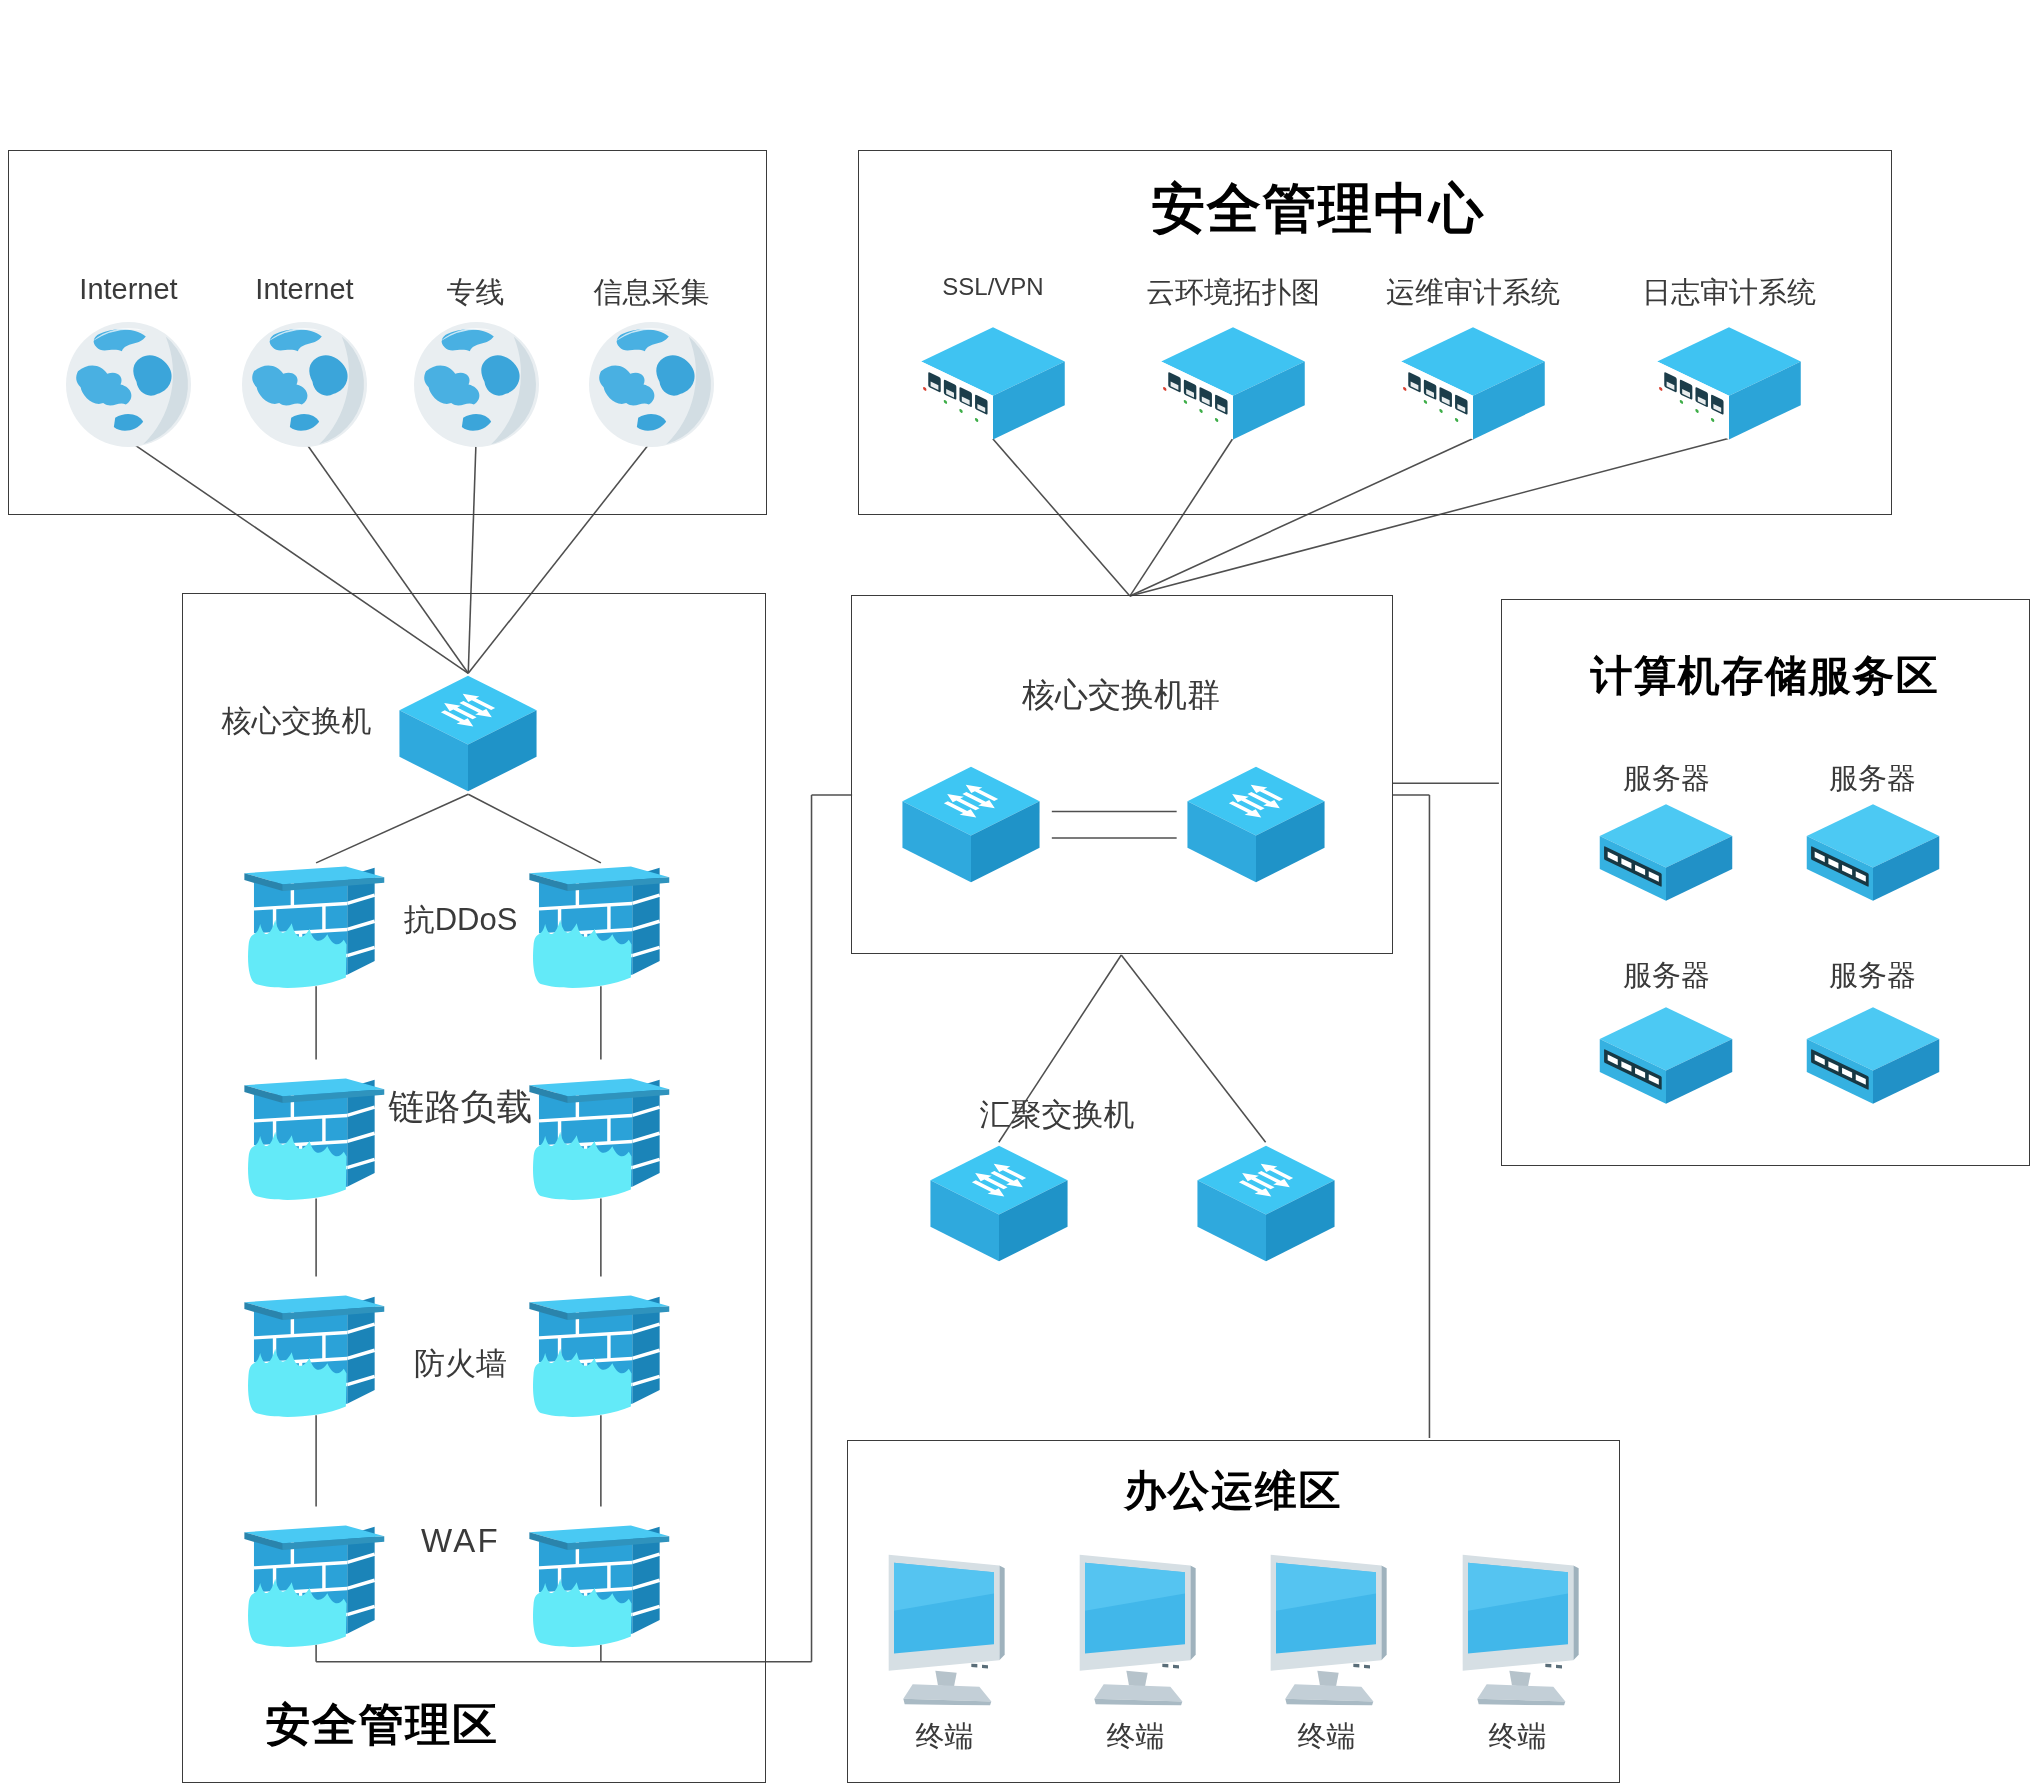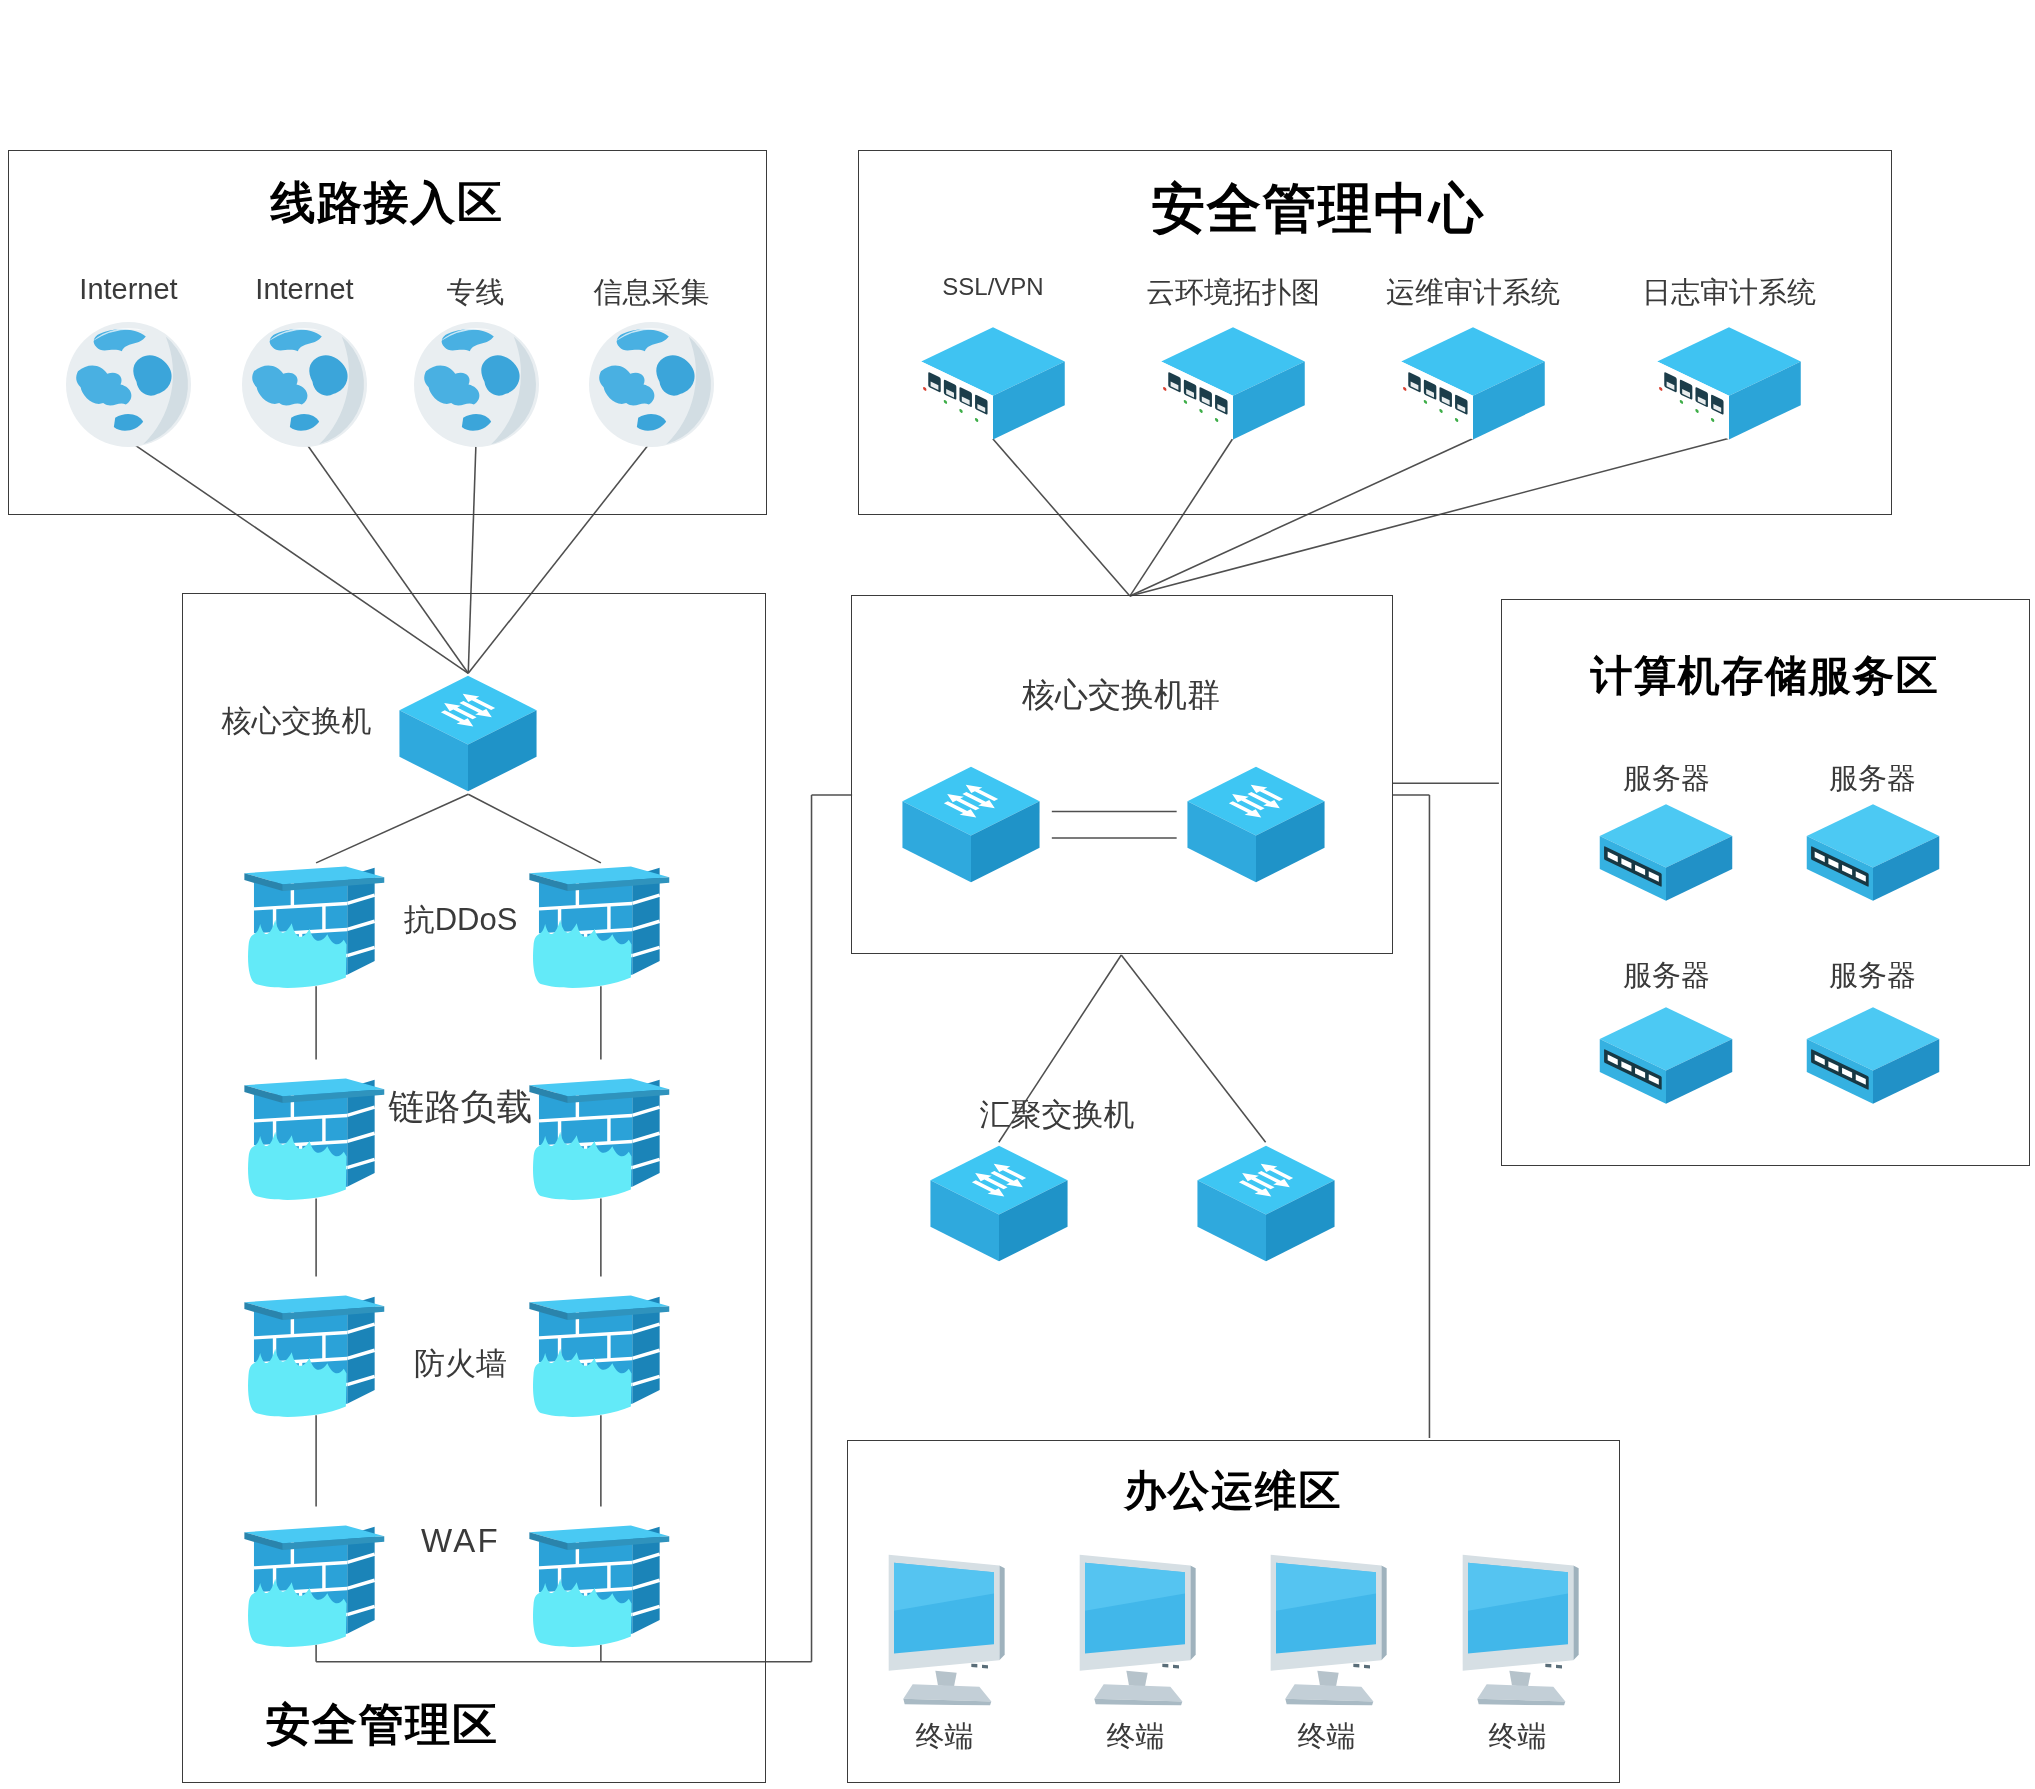--- a/index.html
+++ b/index.html
@@ -151,21 +151,20 @@
       <line x1="1348" y1="1040" x2="1508" y2="1040"></line>
       <line x1="1348" y1="1074" x2="1508" y2="1074"></line>
 
       <line x1="1437" y1="1224" x2="1280" y2="1464"></line>
       <line x1="1437" y1="1224" x2="1622" y2="1464"></line>
     </g>
   </svg>
 
 
   <div class="box" style="left:7.8px;top:150px;width:759px;height:365px;"></div>
-  <div class="ztitle" style="left:153px;top:173px;width:468px;font-size:45px;">线路接入区</div>
 
   <div class="lbl" style="left:35px;top:273px;width:187px;font-size:29px;">Internet</div>
   <div class="lbl" style="left:211px;top:273px;width:187px;font-size:29px;">Internet</div>
   <div class="lbl" style="left:382px;top:273px;width:187px;font-size:29px;">专线</div>
   <div class="lbl" style="left:558px;top:273px;width:187px;font-size:29px;">信息采集</div>
 
   <svg class="icon" style="left:62px;top:318px;" width="133" height="133" viewBox="0 0 170 170">
       <use href="#globe"></use>
     </svg>
   <svg class="icon" style="left:238px;top:318px;" width="133" height="133" viewBox="0 0 170 170">

